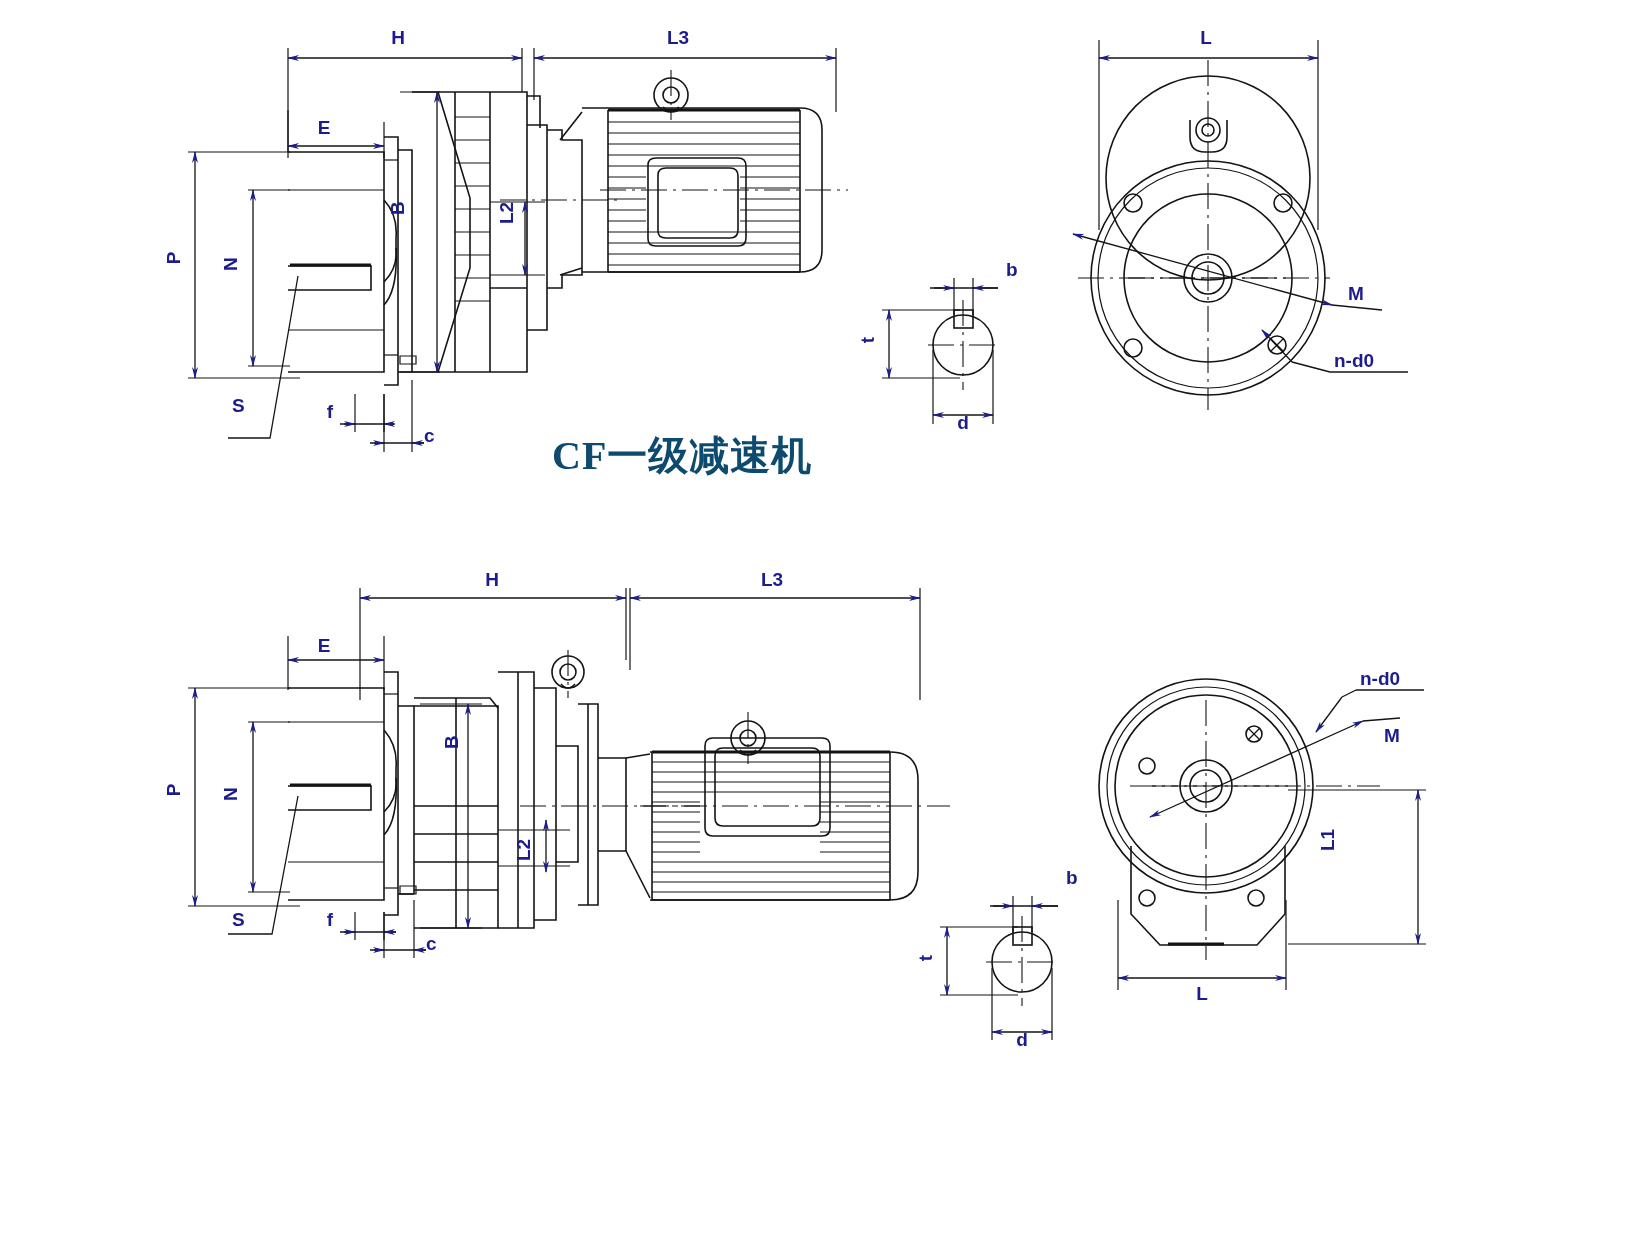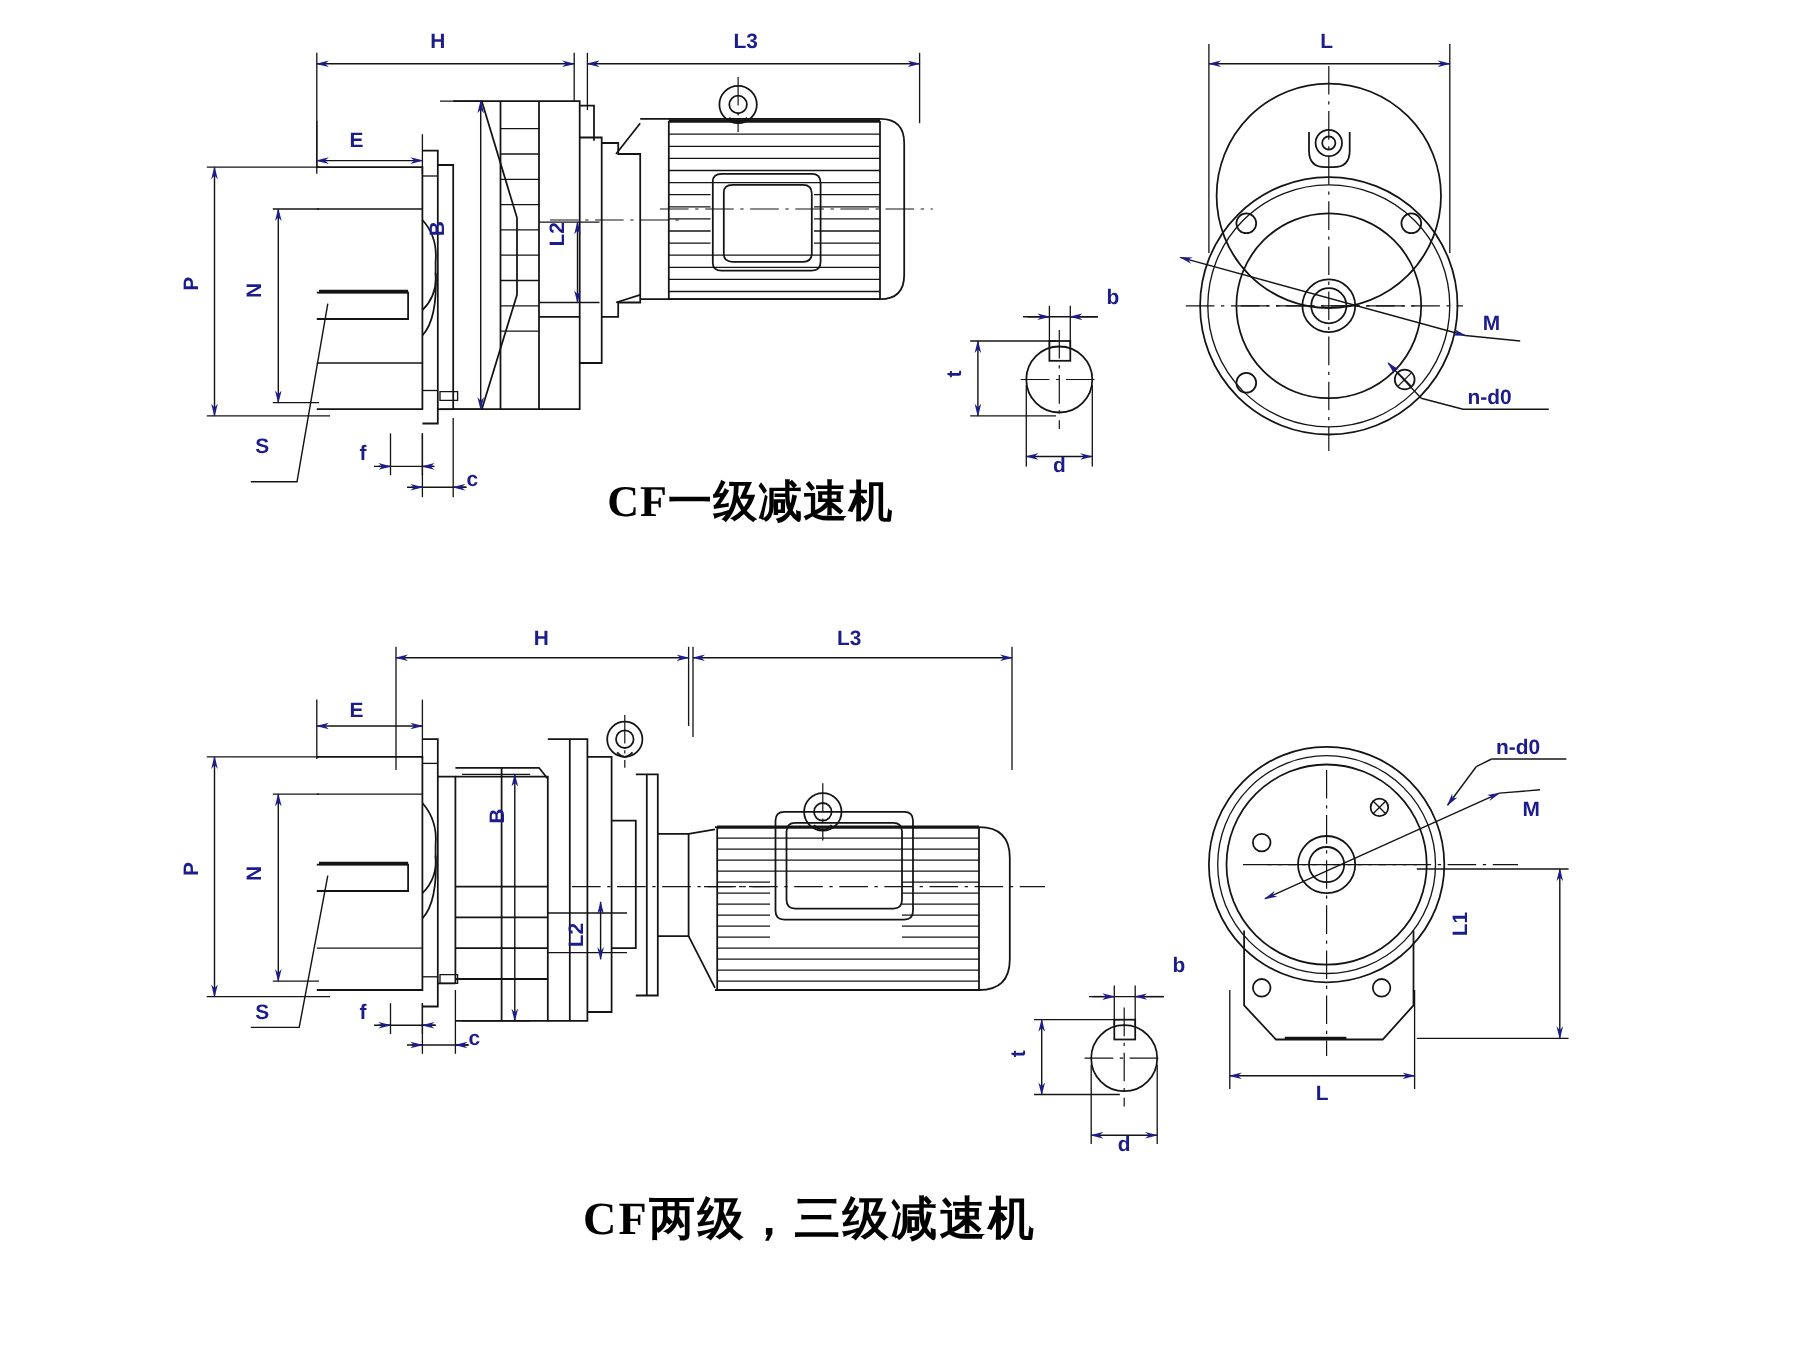--- a/index.html
+++ b/index.html
@@ -1,19 +1,19 @@
 <!DOCTYPE html>
 <html><head>
 <meta charset="utf-8">
 <style>
   html,body{margin:0;padding:0;background:#ffffff;}
   body{width:1650px;height:1244px;position:relative;font-family:"Liberation Sans",sans-serif;overflow:hidden;}
   #stage{position:absolute;left:0;top:0;width:1650px;height:1244px;}
   svg{display:block;}
-  .cap{position:absolute;color:#000000;font-family:"Liberation Serif",serif;font-weight:700;white-space:nowrap;}
+  .cap{position:absolute;color:#0c4a6e;font-family:"Liberation Serif",serif;font-weight:700;white-space:nowrap;}
   #cap1{left:552px;top:428px;font-size:40px;letter-spacing:1px;}
   #cap2{left:530px;top:1080px;font-size:42px;letter-spacing:2px;}
 </style>
 </head>
 <body>
 
 <div id="stage">
 
 <svg width="1650" height="1244" viewBox="0 0 1650 1244" xmlns="http://www.w3.org/2000/svg">
   <defs>
@@ -479,15 +479,14 @@
 
       <line class="ext" x1="1118" y1="900" x2="1118" y2="990"></line>
       <line class="ext" x1="1286" y1="900" x2="1286" y2="990"></line>
       <line class="dimln" x1="1118" y1="978" x2="1286" y2="978" marker-start="url(#arl)" marker-end="url(#ar)"></line>
       <text class="lbl" x="1202" y="1000" text-anchor="middle">L</text>
     </g>
   </g>
 </svg>
 
 <div class="cap" id="cap1">CF一级减速机</div>
-<div class="cap" id="cap2">CF两级，三级减速机</div>
 
 </div>
 
 </body></html>

